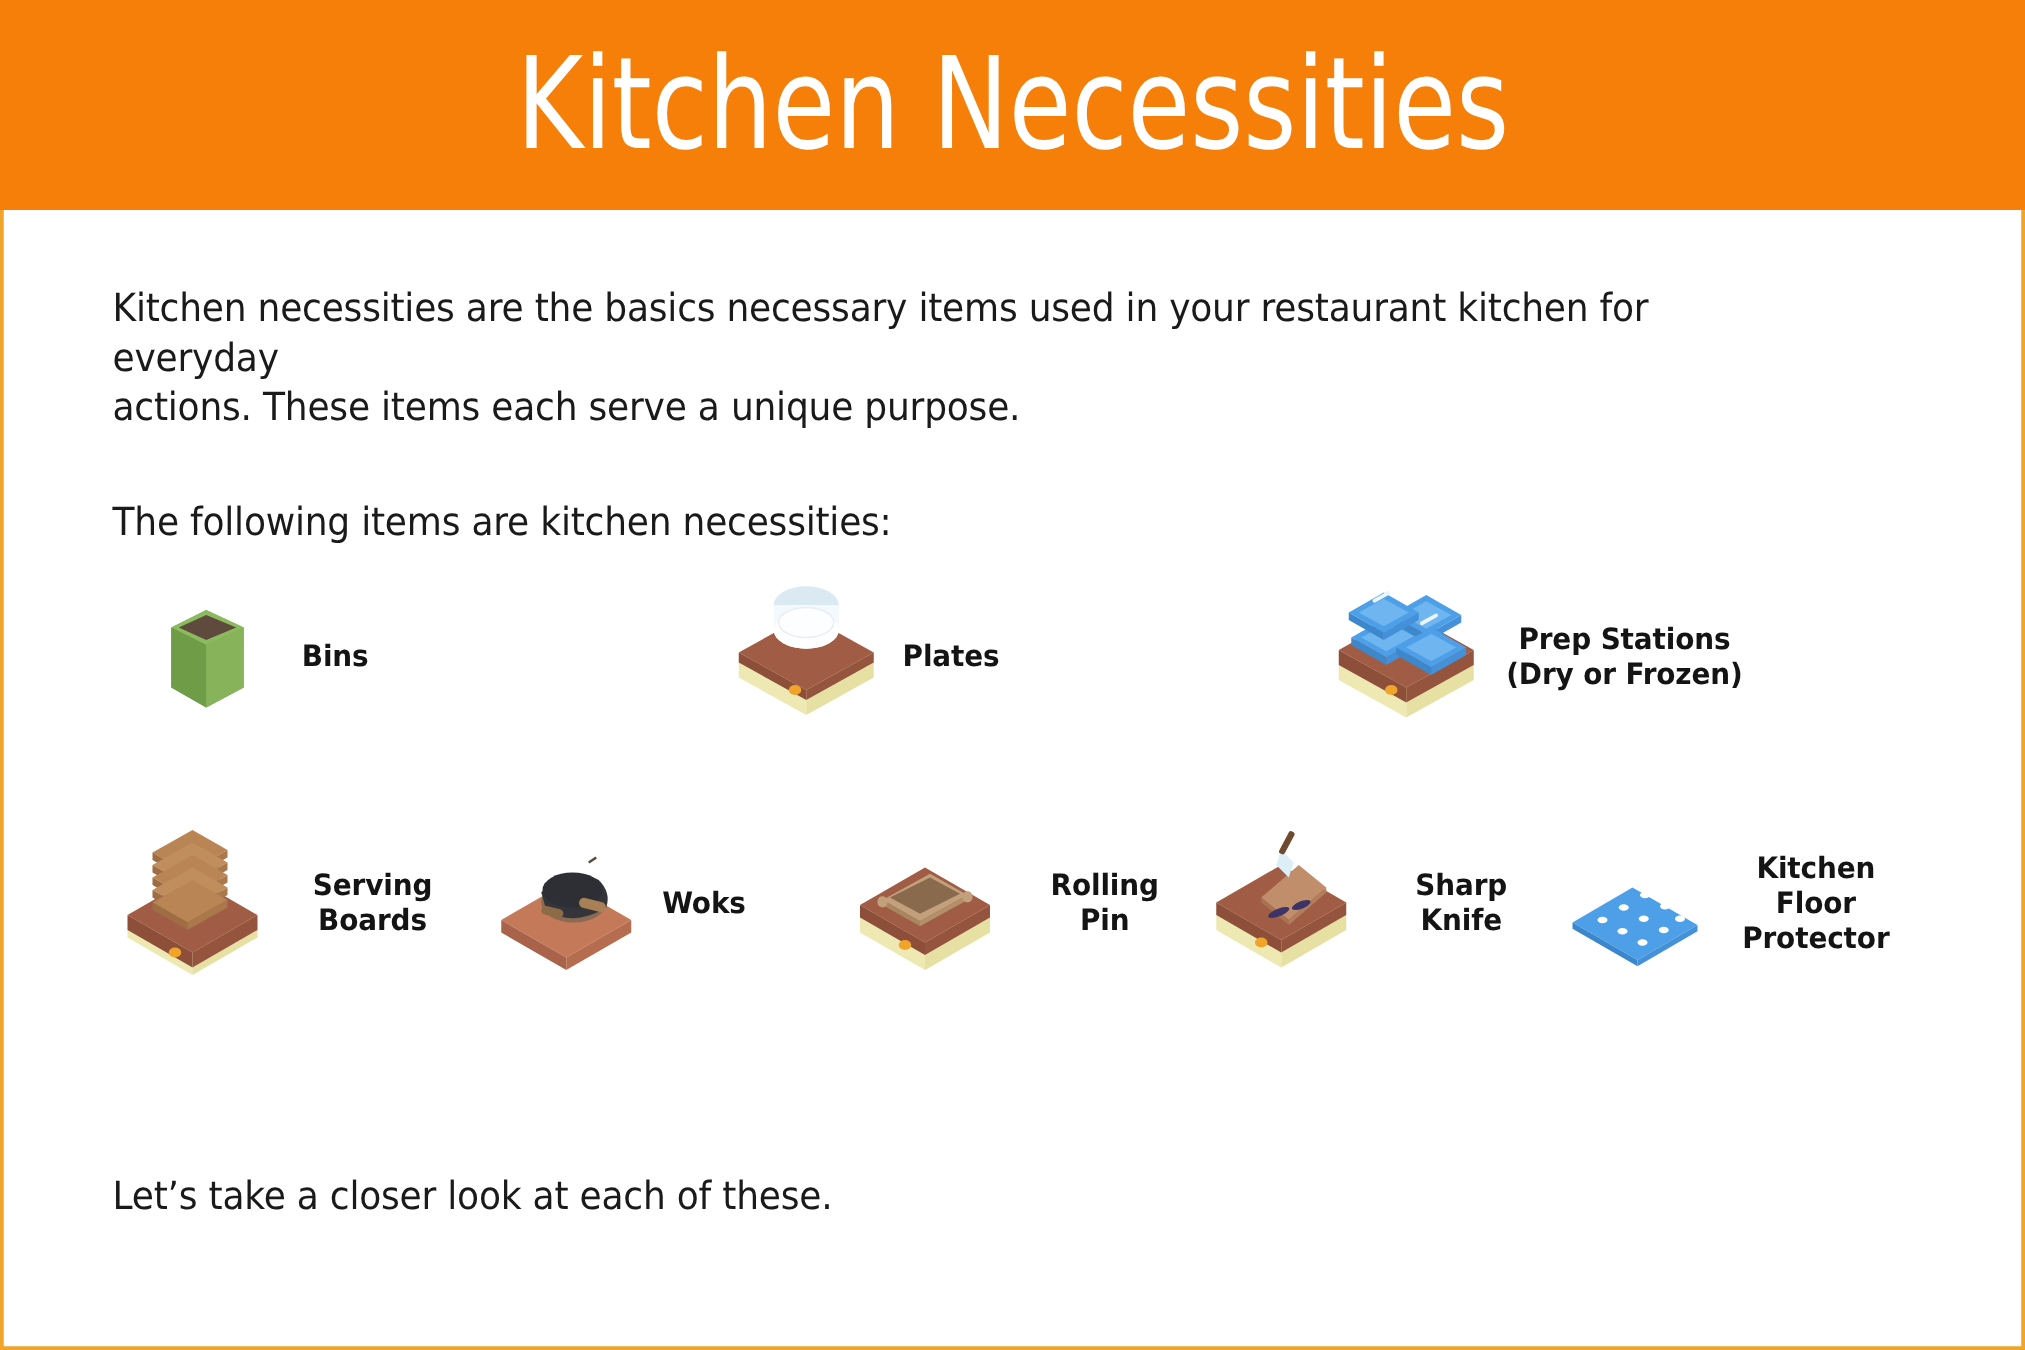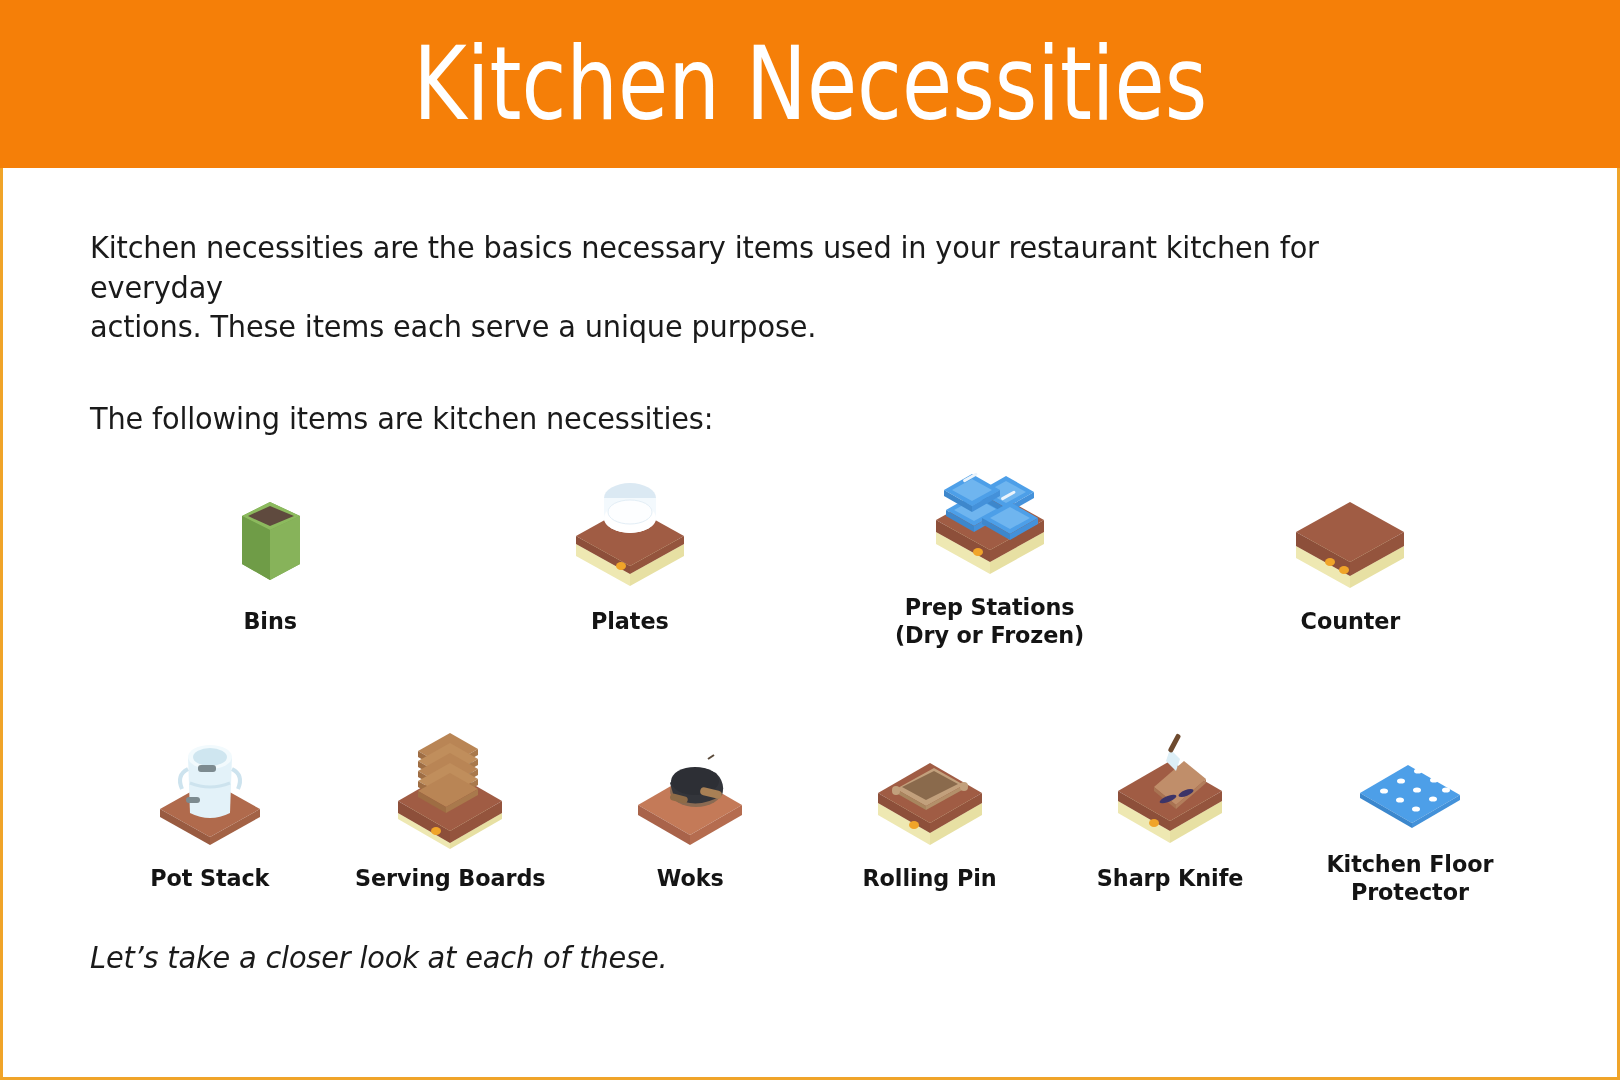--- a/index.html
+++ b/index.html
@@ -72,39 +72,36 @@
     max-width: 1530px;
   }
   .para.p1 { margin: 0 0 0 0; }
   .para.p2 { margin: 52px 0 0 0; }
   .para.p3 { margin: 0; }
 
   .closer-wrap {
     position: absolute;
     left: 90px;
     top: 770px;
-    font-style: italic;
   }
 
   .grid {
     position: absolute;
     left: 90px;
     top: 290px;
     width: 1440px;
   }
   .row {
     display: flex;
     width: 100%;
   }
   .cell {
     flex: 1 1 0;
     display: flex;
-    flex-direction: column;
     align-items: center;
-    justify-content: center;
   }
   .icon-box {
     height: 120px;
     width: 150px;
     display: flex;
     align-items: flex-end;
     justify-content: center;
     margin-bottom: 16px;
   }
   .cell-label {
@@ -201,60 +198,27 @@
               <polygon points="48,46 76,30 76,36 48,52" fill="#4491da"></polygon>
               <polygon points="28,30 48,19 68,30 48,41" fill="#6fb5ef"></polygon>
               <rect x="38" y="16" width="16" height="3" rx="1.5" fill="#ecf4fb" transform="rotate(-29 46 17)"></rect>
               <rect x="76" y="34" width="16" height="3" rx="1.5" fill="#ecf4fb" transform="rotate(-29 84 35)"></rect>
             </svg>
           </div>
           <div class="cell-label">Prep Stations
 (Dry or Frozen)</div>
         </div>
 
-        <div class="cell">
-          <div class="icon-box">
-            <svg width="128" height="112" viewBox="0 0 128 112">
-              <polygon points="10,66 64,36 118,66 64,96" fill="#f6f2c6"></polygon>
-              <polygon points="10,66 64,96 64,108 10,78" fill="#eee8b2"></polygon>
-              <polygon points="64,96 118,66 118,78 64,108" fill="#e7e0a3"></polygon>
-              <polygon points="10,52 64,22 118,52 64,82" fill="#a05c44"></polygon>
-              <polygon points="10,52 64,82 64,96 10,66" fill="#8d4f3a"></polygon>
-              <polygon points="64,82 118,52 118,66 64,96" fill="#94543d"></polygon>
-              <ellipse cx="44" cy="82" rx="5" ry="4" fill="#f0a429"></ellipse>
-              <ellipse cx="58" cy="90" rx="5" ry="4" fill="#f0a429"></ellipse>
-            </svg>
-          </div>
-          <div class="cell-label">Counter</div>
-        </div>
 
 
 
       </div>
 
       <div class="row row2">
 
-        <div class="cell">
-          <div class="icon-box">
-            <svg width="128" height="128" viewBox="0 0 128 128">
-              <polygon points="14,88 64,60 114,88 64,116" fill="#b06a4c"></polygon>
-              <polygon points="14,88 64,116 64,124 14,96" fill="#995b41"></polygon>
-              <polygon points="64,116 114,88 114,96 64,124" fill="#a36245"></polygon>
-              <path d="M42,36 L44,92 Q64,102 84,92 L86,36 Z" fill="#e3f2f9"></path>
-              <ellipse cx="64" cy="36" rx="22" ry="12" fill="#f2fafd"></ellipse>
-              <ellipse cx="64" cy="36" rx="17" ry="9" fill="#cfe6f0"></ellipse>
-              <path d="M42,48 Q30,54 36,68" fill="none" stroke="#cde3ee" stroke-width="4"></path>
-              <path d="M86,48 Q98,54 92,68" fill="none" stroke="#cde3ee" stroke-width="4"></path>
-              <rect x="52" y="44" width="18" height="7" rx="3" fill="#7d8b90"></rect>
-              <rect x="40" y="76" width="14" height="6" rx="3" fill="#7d8b90"></rect>
-              <path d="M44,62 Q64,70 84,62" fill="none" stroke="#cde3ee" stroke-width="3"></path>
-            </svg>
-          </div>
-          <div class="cell-label">Pot Stack</div>
-        </div>
 
         <div class="cell">
           <div class="icon-box">
             <svg width="128" height="128" viewBox="0 0 128 128">
               <polygon points="12,92 64,62 116,92 64,122" fill="#f6f2c6"></polygon>
               <polygon points="12,92 64,122 64,128 12,98" fill="#eee8b2"></polygon>
               <polygon points="64,122 116,92 116,98 64,128" fill="#e7e0a3"></polygon>
               <polygon points="12,80 64,50 116,80 64,110" fill="#a05c44"></polygon>
               <polygon points="12,80 64,110 64,122 12,92" fill="#8d4f3a"></polygon>
               <polygon points="64,110 116,80 116,92 64,122" fill="#94543d"></polygon>

